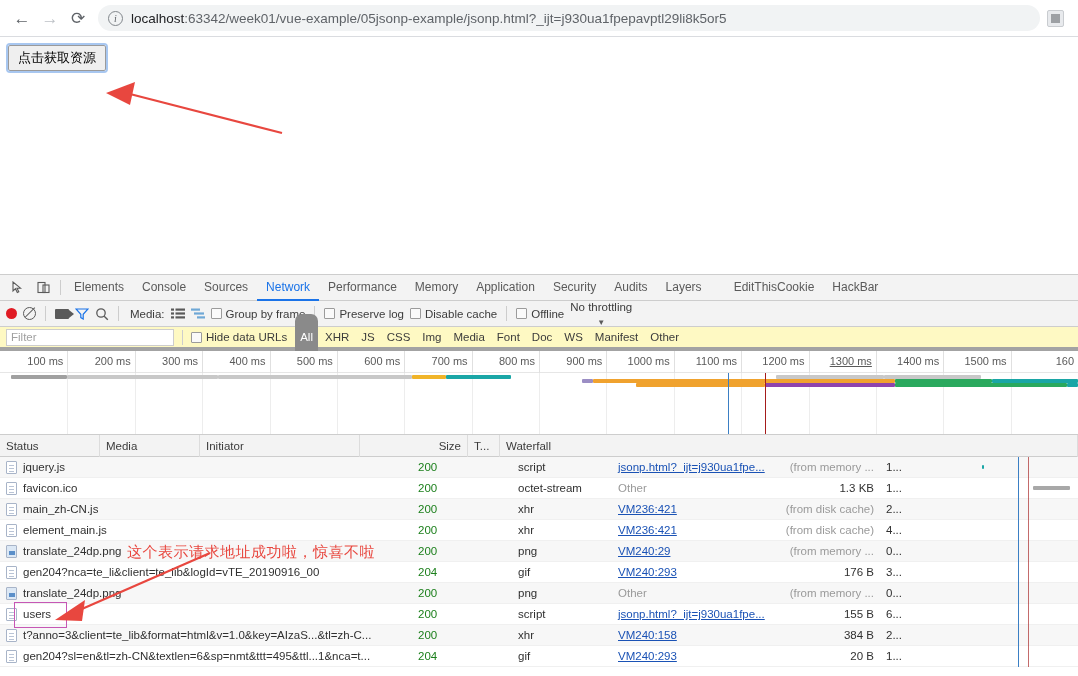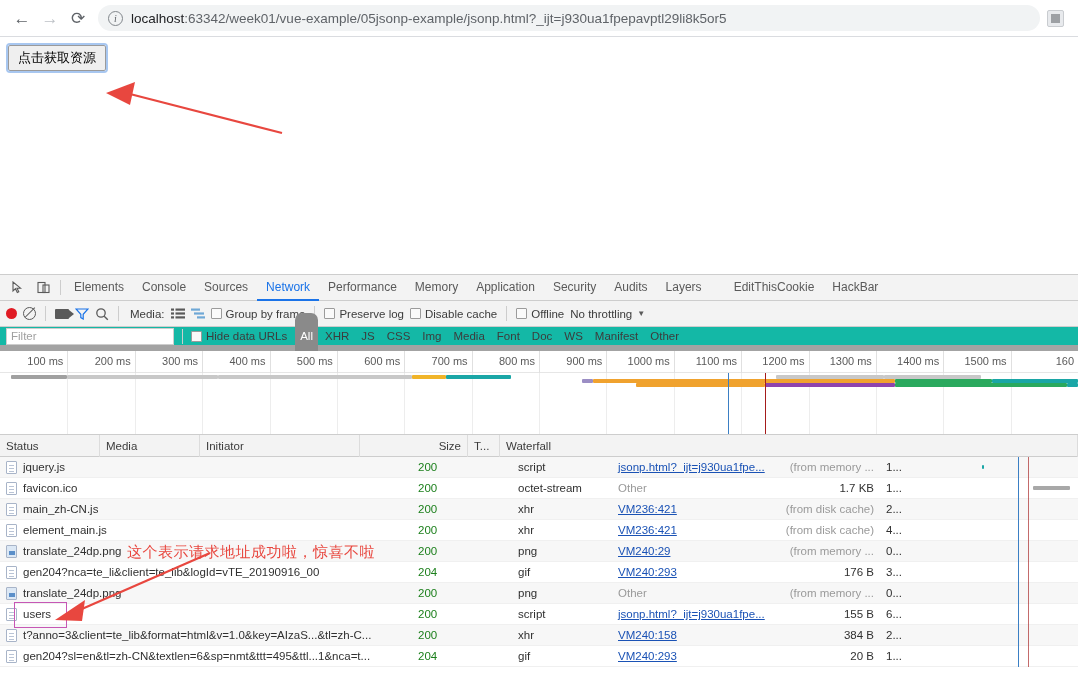--- a/index.html
+++ b/index.html
@@ -104,26 +104,26 @@
   }
   .funnel { width:14px; height:12px; }
   .mag { width:14px; height:14px; }
   .tb-label { color:#3c3c3c; margin-left:2px; }
   .view-icon { width:14px; height:11px; }
   .cb {
     width:11px; height:11px; border:1px solid #9b9b9b; background:#fafafa;
     border-radius:1px; display:inline-block; vertical-align:-1px; margin-right:4px;
   }
   .tb-check { display:flex; align-items:center; color:#3c3c3c; white-space:nowrap; }
-  .throttle { display:flex; align-items:center; gap:5px; color:#3c3c3c; }
+  .throttle { display:flex; align-items:center; gap:5px; color:#3c3c3c;flex-direction:column; }
   .caret-dn { font-size:8px; color:#5a5a5a; }
 
   #dt-filterbar {
     height:24px; display:flex; align-items:center;
-    background:#14b8a6; border-bottom:6px solid #a3a3a3; font-size:11.5px;
+    background:#fef9c3; border-bottom:4px solid #a3a3a3; font-size:11.5px;
   }
   #filter-input {
     width:168px; height:17px; margin-left:6px; border:1px solid #cdcdcd;
     background:#fff; font-size:11.5px; padding:0 4px; color:#3c3c3c;
     font-family:"Liberation Sans", sans-serif;
   }
   #filter-input::placeholder { color:#a0a0a0; }
   .fb-sep { width:1px; height:15px; background:#cdcdcd; margin:0 8px; }
   .type-pill {
     padding:17px 5px; border-radius:7px; color:#3c3c3c; white-space:nowrap; margin-right:2px;
@@ -357,21 +357,21 @@
         <div class="tick-label" style="left: 539px;">800 ms</div>
         <div class="tick" style="left: 606.375px;"></div>
         <div class="tick-label" style="left: 606.375px;">900 ms</div>
         <div class="tick" style="left: 673.75px;"></div>
         <div class="tick-label" style="left: 673.75px;">1000 ms</div>
         <div class="tick" style="left: 741.125px;"></div>
         <div class="tick-label" style="left: 741.125px;">1100 ms</div>
         <div class="tick" style="left: 808.5px;"></div>
         <div class="tick-label" style="left: 808.5px;">1200 ms</div>
         <div class="tick" style="left: 875.875px;"></div>
-        <div class="tick-label" style="left: 875.875px;">1300 ms</div>
+        <div class="tick-label" style="left: 875.875px; text-decoration: underline;">1300 ms</div>
         <div class="tick" style="left: 943.25px;"></div>
         <div class="tick-label" style="left: 943.25px;">1400 ms</div>
         <div class="tick" style="left: 1010.62px;"></div>
         <div class="tick-label" style="left: 1010.62px;">1500 ms</div>
         <div class="tick-label" style="left: 1078px;">160</div>
       </div>
     <div id="overview-canvas">
         <div class="ov-grid" style="left: 67.375px;"></div>
         <div class="ov-grid" style="left: 134.75px;"></div>
         <div class="ov-grid" style="left: 202.125px;"></div>
@@ -436,21 +436,21 @@
           </div>
         </div>
         <div class="tr row-even">
           <div class="td c-name">
             <span class="file-icon doc"></span>
             <span class="name-text">favicon.ico</span>
           </div>
           <div class="td c-status status-txt">200</div>
           <div class="td c-type">octet-stream</div>
           <div class="td c-initiator"><span class="other-txt">Other</span></div>
-          <div class="td c-size">1.7 KB</div>
+          <div class="td c-size">1.3 KB</div>
           <div class="td c-time">1...</div>
           <div class="td c-waterfall">
             <div class="wf-line" style="left: 64%; background: rgb(59, 127, 196);"></div>
             <div class="wf-line" style="left: 70%; background: rgb(165, 27, 27); opacity: 0.65;"></div>
             <div class="wf-bar" style="left: 73%; width: 22%; background: rgb(168, 168, 168);"></div>
           </div>
         </div>
         <div class="tr row-odd">
           <div class="td c-name">
             <span class="file-icon doc"></span>

